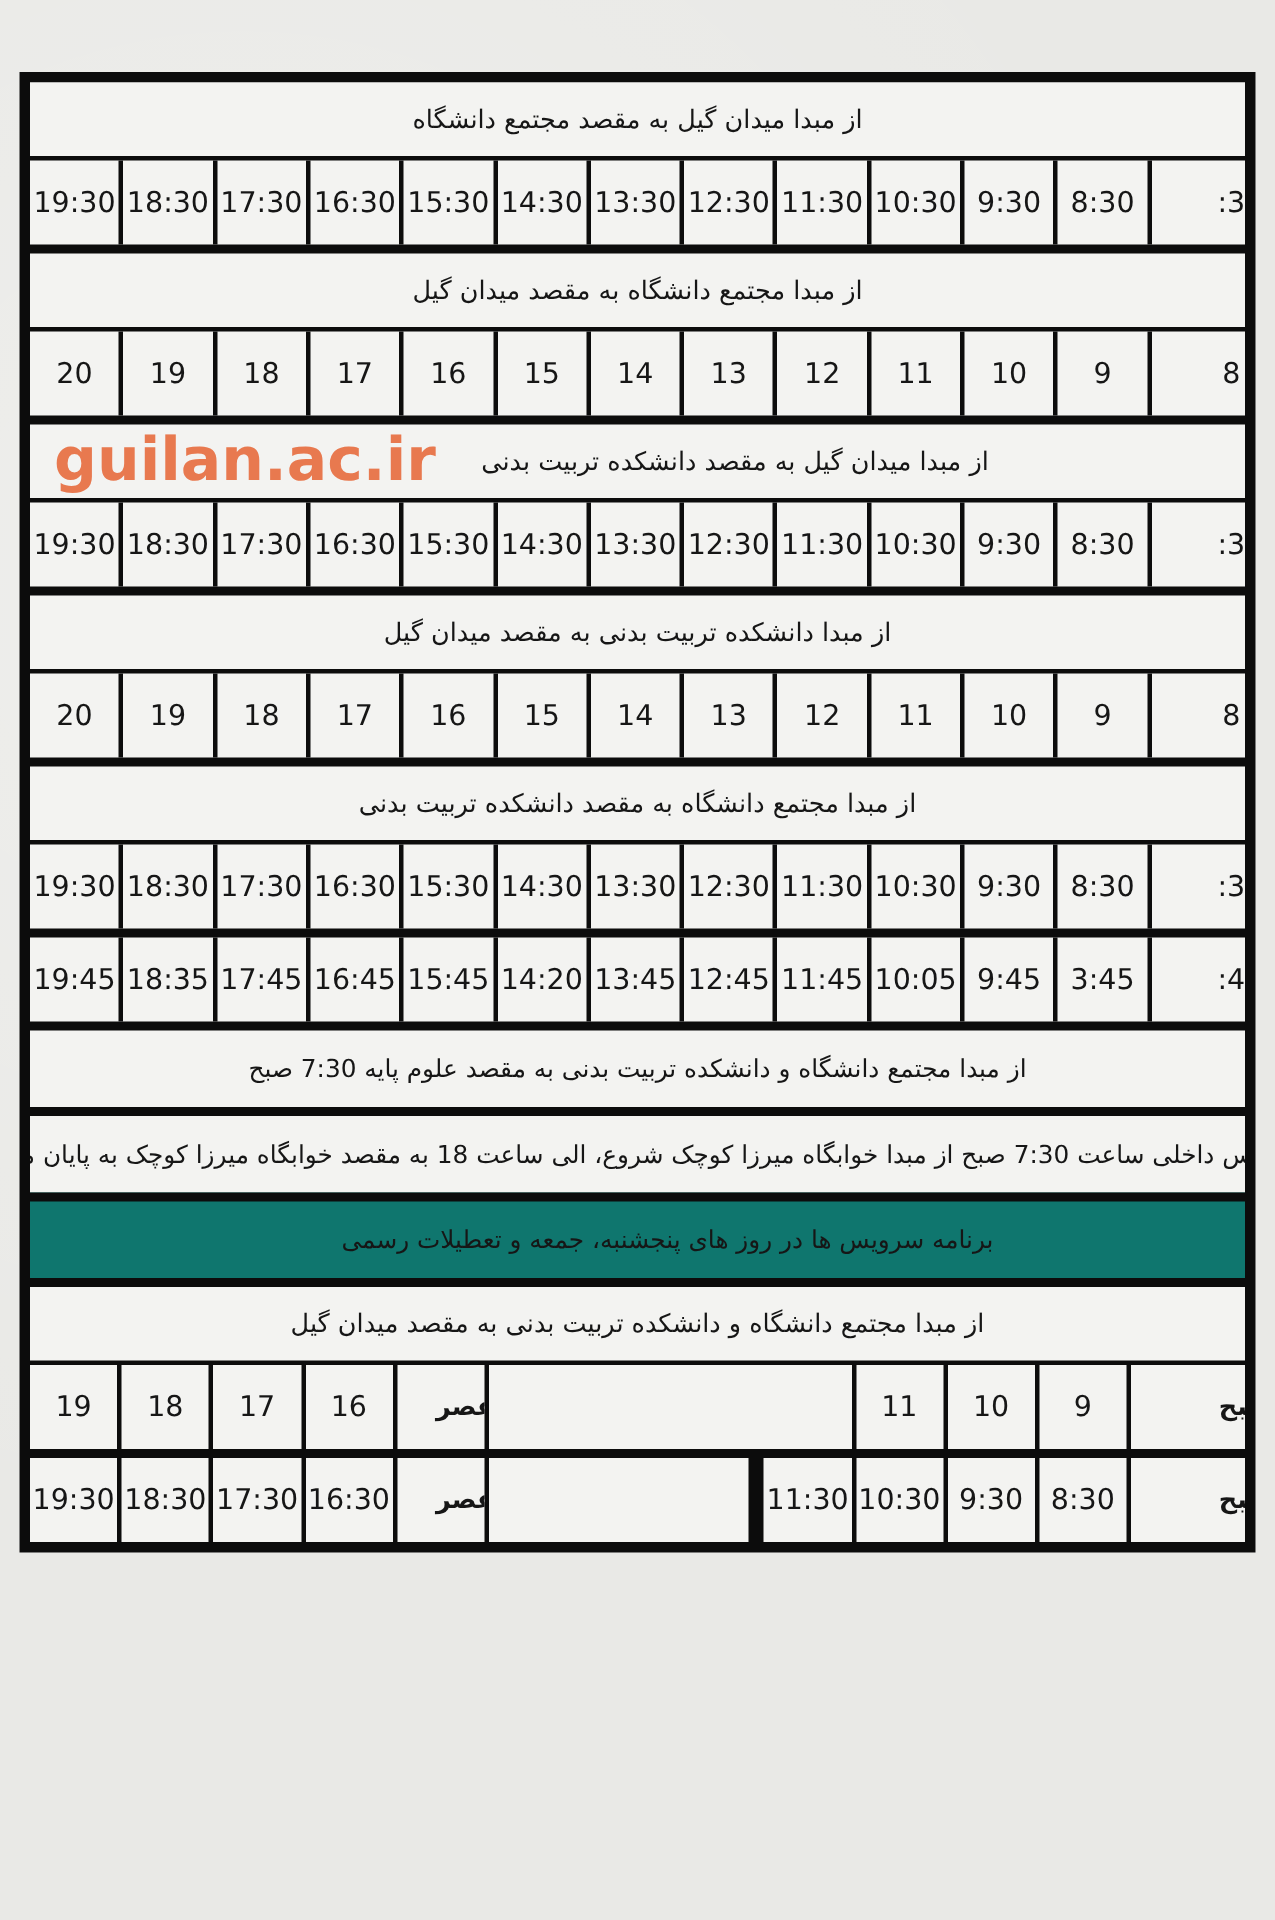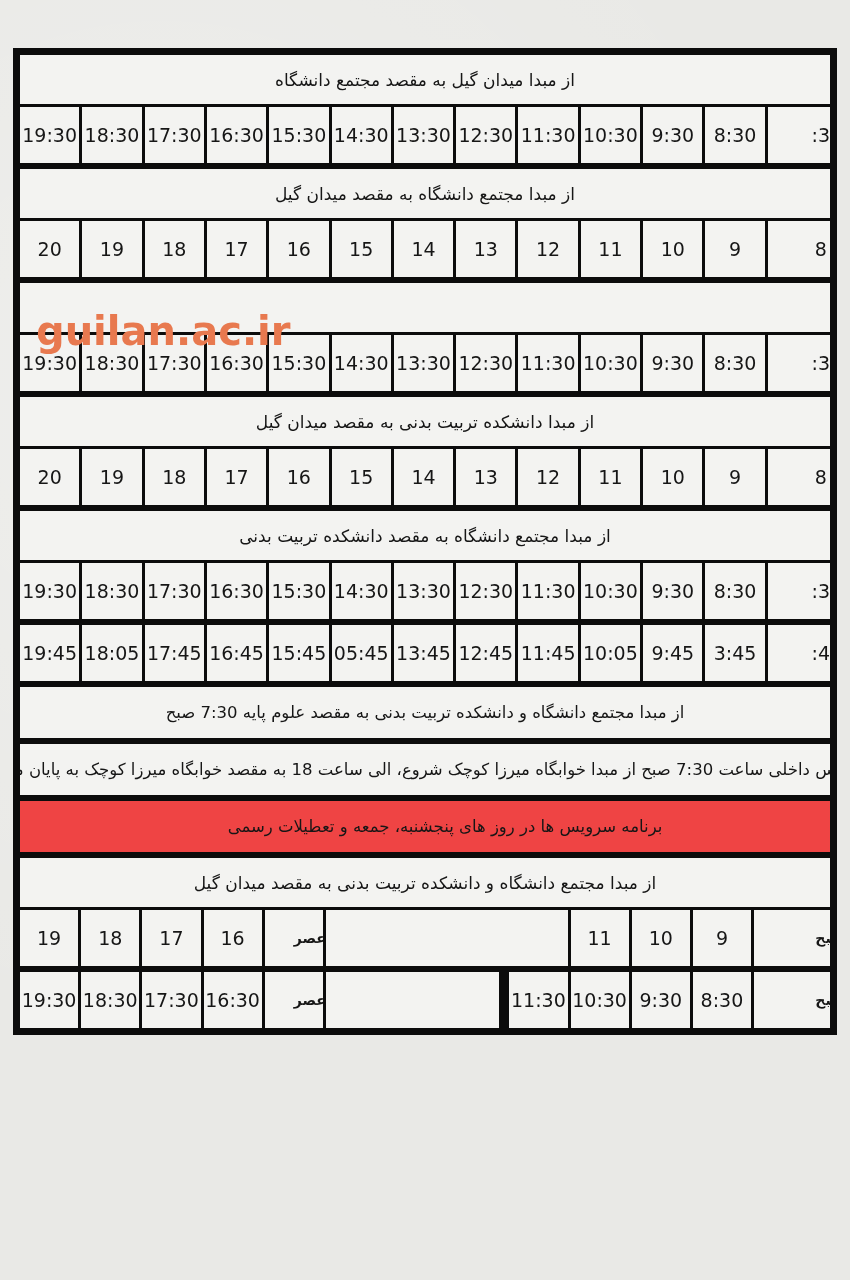--- a/index.html
+++ b/index.html
@@ -43,52 +43,51 @@
   .watermark {
     position: absolute;
     left: 16px; top: 50%;
     transform: translateY(-52%);
     direction: ltr;
     font-size: 40px;
     font-weight: 600;
     color: #e8794f;
     letter-spacing: 0px;
     pointer-events: none;
-    margin-top: 24px;
   }
 
   .times-row {
     display: grid;
     grid-template-columns: repeat(13, 1fr);
     height: 56px;
   }
   .time-cell {
     display: flex;
     align-items: center;
     justify-content: center;
     font-size: 19px;
     border-right: 3px solid #0c0c0c;
     direction: rtl;
     overflow: hidden;
   }
   .time-cell:last-child { border-right: none; margin-left: 44px; }
-  .time-cell.bold { font-weight: bold; font-size: 14px; padding-left: 32px; }
+  .time-cell.bold { font-weight: bold; font-size: 17px; padding-left: 32px; }
   .time-cell.thick-right { border-right-width: 10px; }
 
   .notice-row {
     height: 57px;
     display: flex;
     align-items: center;
     justify-content: center;
     font-size: 16.5px;
     direction: rtl;
     white-space: nowrap;
     overflow: hidden;
   }
-  .notice-row.highlight { background: #ef4444; padding-left: 40px; }
+  .notice-row.highlight { background: #0f766e; padding-left: 40px; }
 </style>
 </head>
 <body>
 
 <div class="page">
   <div class="schedule-table" id="table-root">
       <div class="block">
         <div class="sec-header">
           <span class="header-text">از مبدا میدان گیل به مقصد مجتمع دانشگاه</span>
         </div>
@@ -123,20 +122,21 @@
           <div class="time-cell">13</div>
           <div class="time-cell">12</div>
           <div class="time-cell">11</div>
           <div class="time-cell">10</div>
           <div class="time-cell">9</div>
           <div class="time-cell">8</div>
         </div>
       </div>
       <div class="block">
         <div class="sec-header has-wm">
+          <span class="header-text">از مبدا میدان گیل به مقصد دانشکده تربیت بدنی</span>
           <span class="watermark">guilan.ac.ir</span>
         </div>
         <div class="times-row">
           <div class="time-cell">19:30</div>
           <div class="time-cell">18:30</div>
           <div class="time-cell">17:30</div>
           <div class="time-cell">16:30</div>
           <div class="time-cell">15:30</div>
           <div class="time-cell">14:30</div>
           <div class="time-cell">13:30</div>
@@ -184,25 +184,25 @@
           <div class="time-cell">11:30</div>
           <div class="time-cell">10:30</div>
           <div class="time-cell">9:30</div>
           <div class="time-cell">8:30</div>
           <div class="time-cell">7:30</div>
         </div>
       </div>
       <div class="block">
         <div class="times-row">
           <div class="time-cell">19:45</div>
-          <div class="time-cell">18:05</div>
+          <div class="time-cell">18:35</div>
           <div class="time-cell">17:45</div>
           <div class="time-cell">16:45</div>
           <div class="time-cell">15:45</div>
-          <div class="time-cell">05:45</div>
+          <div class="time-cell">14:20</div>
           <div class="time-cell">13:45</div>
           <div class="time-cell">12:45</div>
           <div class="time-cell">11:45</div>
           <div class="time-cell">10:05</div>
           <div class="time-cell">9:45</div>
           <div class="time-cell">3:45</div>
           <div class="time-cell">7:45</div>
         </div>
       </div>
       <div class="block notice-row">از مبدا مجتمع دانشگاه و دانشکده تربیت بدنی به مقصد علوم پایه 7:30 صبح</div>

